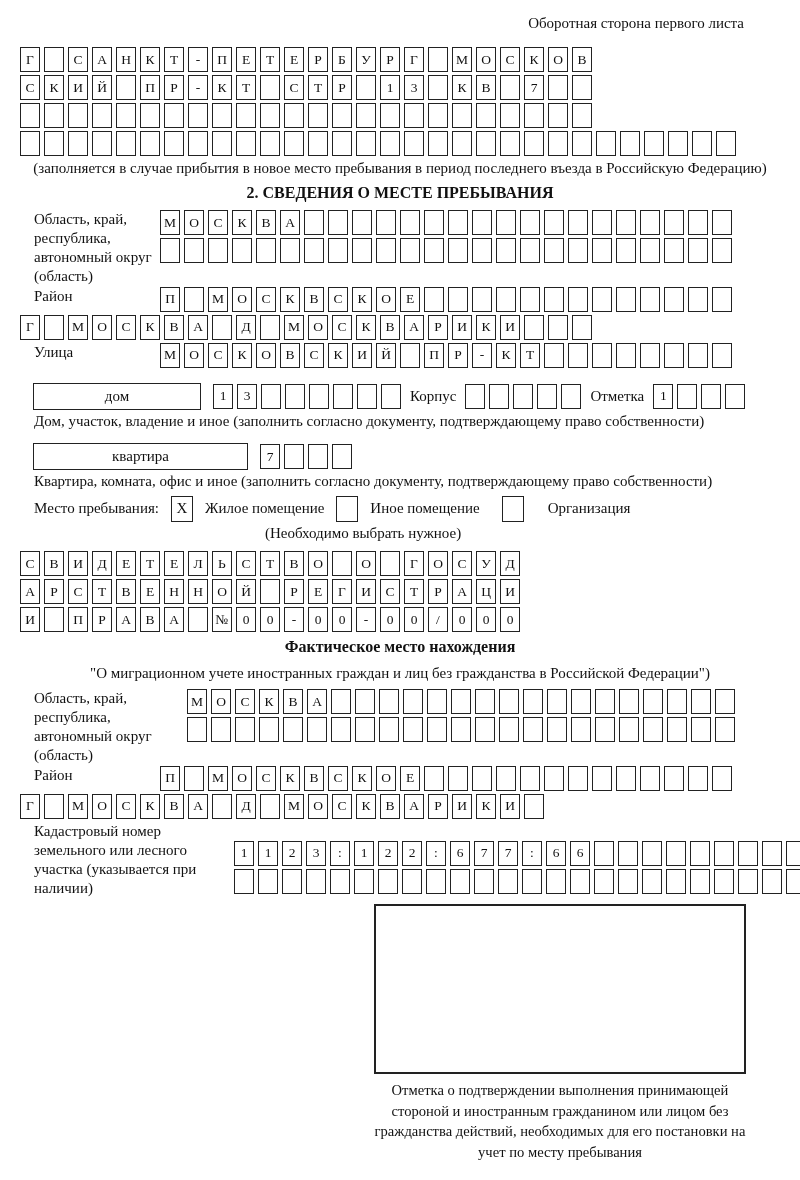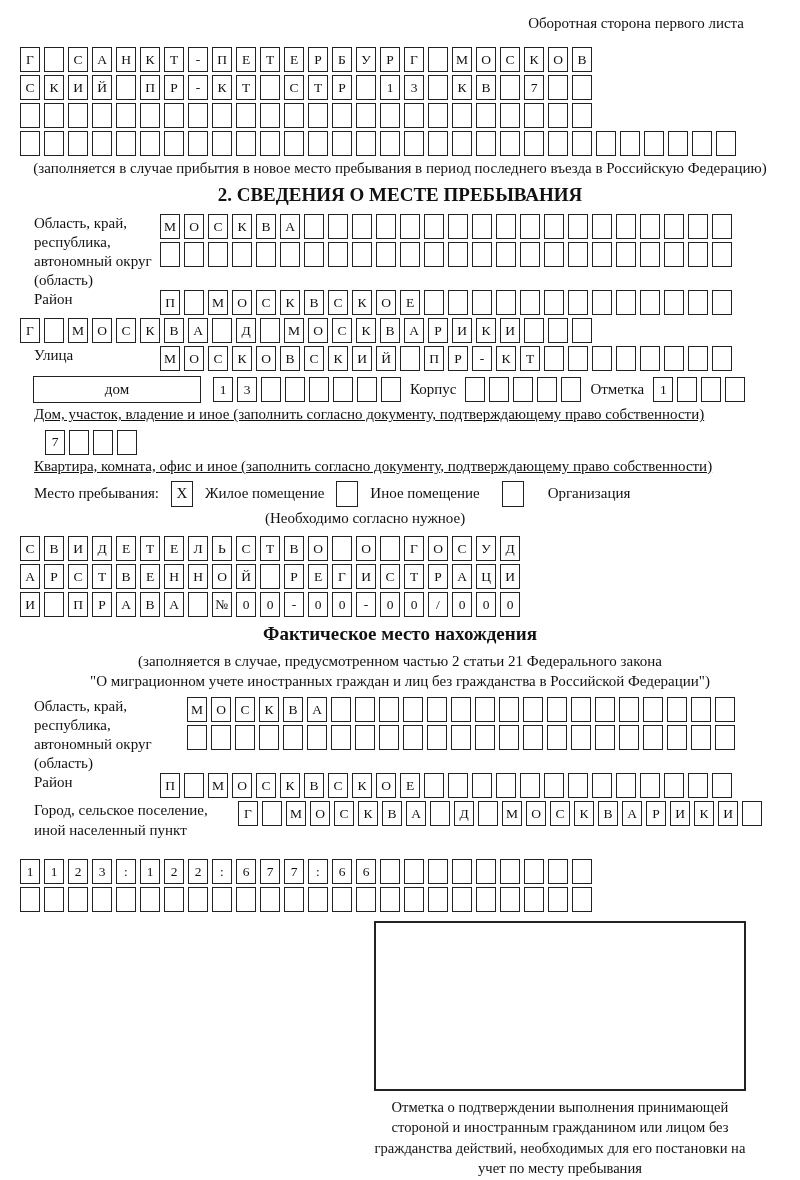--- a/index.html
+++ b/index.html
@@ -19,41 +19,41 @@
     border:1.8px solid #222; display:inline-flex;
     align-items:center; justify-content:center;
     font-size:13.5px; overflow:visible;
   }
   .widebox {
     box-sizing:border-box; border:1.8px solid #222; height:27px;
     display:inline-flex; align-items:center; justify-content:center;
     flex:none;
   }
   .caption { margin:2px 0 5px 0; }
-  .caption-left { padding-left:14px;text-decoration:underline; }
+  .caption-left { padding-left:14px; }
   .caption-center { text-align:center; }
-  .sect-title { text-align:center; font-weight:bold; font-size:19px; margin:4px 0 6px 0; }
+  .sect-title { text-align:center; font-weight:bold; font-size:16px; margin:4px 0 6px 0; }
   .addr-label { width:158px; }
   .oblast-label { width:140px; }
   .raion-label { width:140px; }
   .gorod-label { width:155px; }
   .ulitsa-label { width:140px; }
   .doc-label { width:216px; }
   .fact-oblast-label { width:167px; }
   .fact-raion-label { width:140px; }
   .fact-gorod-label { width:218px; }
   .kad-label { width:214px; }
   .checkbox {
     width:22px; height:26px; box-sizing:border-box; border:1.8px solid #222;
     display:inline-flex; align-items:center; justify-content:center;
     font-size:15px; margin:0 12px; flex:none;
   }
   .mesto-row { display:flex; align-items:center; padding-left:14px; margin-top:4px; }
   .mesto-caption { margin:2px 0 8px 245px; }
-  .dom-row { display:flex; align-items:center; padding-left:13px; margin-top:2px; }
+  .dom-row { display:flex; align-items:center; padding-left:13px; margin-top:12px; }
   .dom-box { width:168px; }
   .kvartira-box { width:215px; }
   .small-gap { width:12px; flex:none; }
   .unit-label { margin:0 9px; flex:none; }
   .stamp-section { width:372px; margin-left:auto; margin-right:34px; margin-top:6px; }
   .stamp-box { width:372px; height:170px; border:2px solid #222; box-sizing:border-box; }
   .stamp-caption { text-align:center; font-size:14.6px; margin-top:6px; line-height:1.4; }
   .fact-captions { text-align:center; margin:4px 0 6px 0; }
   .kad-rows { margin-top:19px; }
 </style>
@@ -352,40 +352,41 @@
   <div class="boxrow" style="margin-bottom:0">
       <span class="box">1</span>
       <span class="box"></span>
       <span class="box"></span>
       <span class="box"></span>
     </div>
 </div>
 <div class="caption caption-left">Дом, участок, владение и иное (заполнить согласно документу, подтверждающему право собственности)</div>
 
 <div class="dom-row">
+  <div class="widebox kvartira-box">квартира</div>
   <div class="small-gap"></div>
   <div class="boxrow" style="margin-bottom:0">
       <span class="box">7</span>
       <span class="box"></span>
       <span class="box"></span>
       <span class="box"></span>
     </div>
 </div>
 <div class="caption caption-left">Квартира, комната, офис и иное (заполнить согласно документу, подтверждающему право собственности)</div>
 
 <div class="mesto-row">
   <span>Место пребывания:</span>
   <span class="checkbox">X</span>
   <span>Жилое помещение</span>
   <span class="checkbox"></span>
   <span>Иное помещение</span>
   <span class="checkbox" style="margin-left:22px;margin-right:24px"></span>
   <span>Организация</span>
 </div>
-<div class="mesto-caption">(Необходимо согласно нужное)</div>
+<div class="mesto-caption">(Необходимо выбрать нужное)</div>
 
 <div class="two-col">
   <div class="rows-col">
     <div class="boxrow">
         <span class="box">С</span>
         <span class="box">В</span>
         <span class="box">И</span>
         <span class="box">Д</span>
         <span class="box">Е</span>
         <span class="box">Т</span>
@@ -449,21 +450,20 @@
         <span class="box">/</span>
         <span class="box">0</span>
         <span class="box">0</span>
         <span class="box">0</span>
       </div>
   </div>
 </div>
 
 <div class="sect-title" style="margin-top:2px">Фактическое место нахождения</div>
 <div class="fact-captions">
-  <div>(заполняется в случае, предусмотренном частью 2 статьи 21 Федерального закона</div>
   <div>"О миграционном учете иностранных граждан и лиц без гражданства в Российской Федерации")</div>
 </div>
 
 <div class="two-col">
   <div class="label-col fact-oblast-label">Область, край, республика, автономный округ (область)</div>
   <div class="rows-col">
     <div class="boxrow">
         <span class="box">М</span>
         <span class="box">О</span>
         <span class="box">С</span>
@@ -540,21 +540,20 @@
       <span class="box"></span>
       <span class="box"></span>
       <span class="box"></span>
       <span class="box"></span>
       <span class="box"></span>
       <span class="box"></span>
     </div>
 </div>
 
 <div class="two-col">
-  <div class="label-col fact-gorod-label">Город, сельское поселение, иной населенный пункт</div>
   <div class="boxrow">
       <span class="box">Г</span>
       <span class="box"></span>
       <span class="box">М</span>
       <span class="box">О</span>
       <span class="box">С</span>
       <span class="box">К</span>
       <span class="box">В</span>
       <span class="box">А</span>
       <span class="box"></span>
@@ -568,20 +567,21 @@
       <span class="box">А</span>
       <span class="box">Р</span>
       <span class="box">И</span>
       <span class="box">К</span>
       <span class="box">И</span>
       <span class="box"></span>
     </div>
 </div>
 
 <div class="two-col">
+  <div class="label-col kad-label">Кадастровый номер земельного или лесного участка (указывается при наличии)</div>
   <div class="rows-col kad-rows">
     <div class="boxrow">
         <span class="box">1</span>
         <span class="box">1</span>
         <span class="box">2</span>
         <span class="box">3</span>
         <span class="box">:</span>
         <span class="box">1</span>
         <span class="box">2</span>
         <span class="box">2</span>

